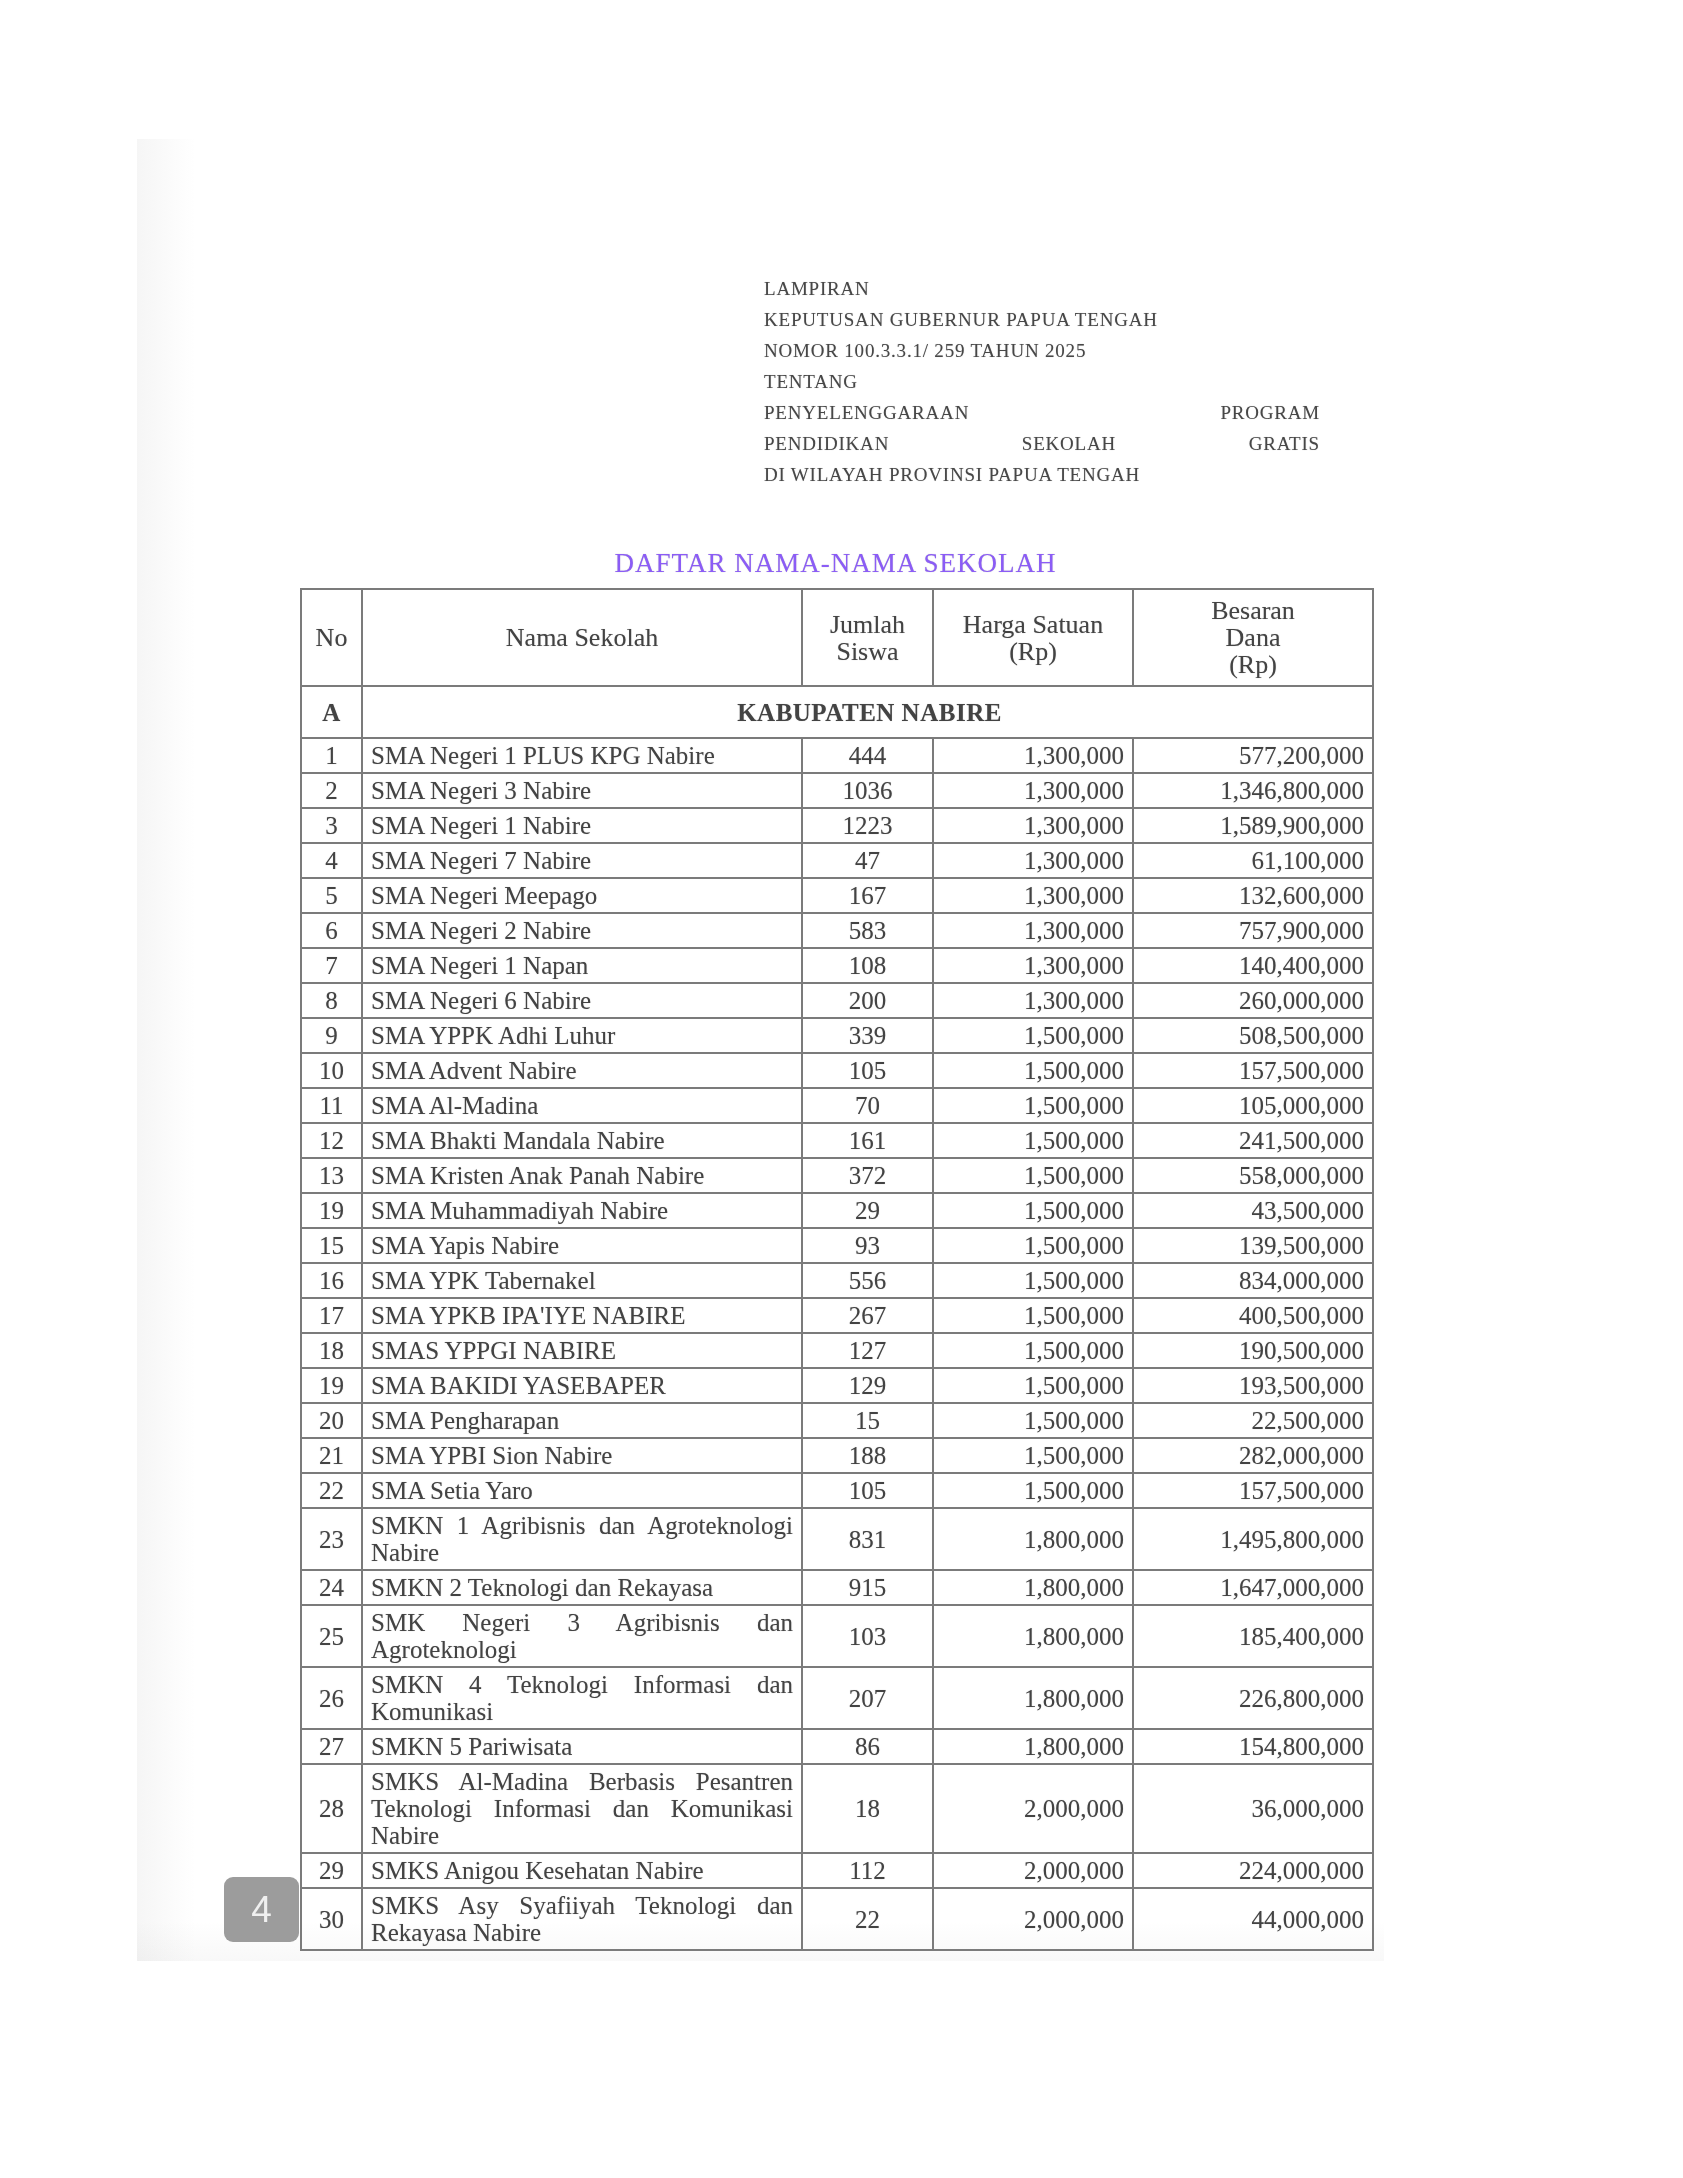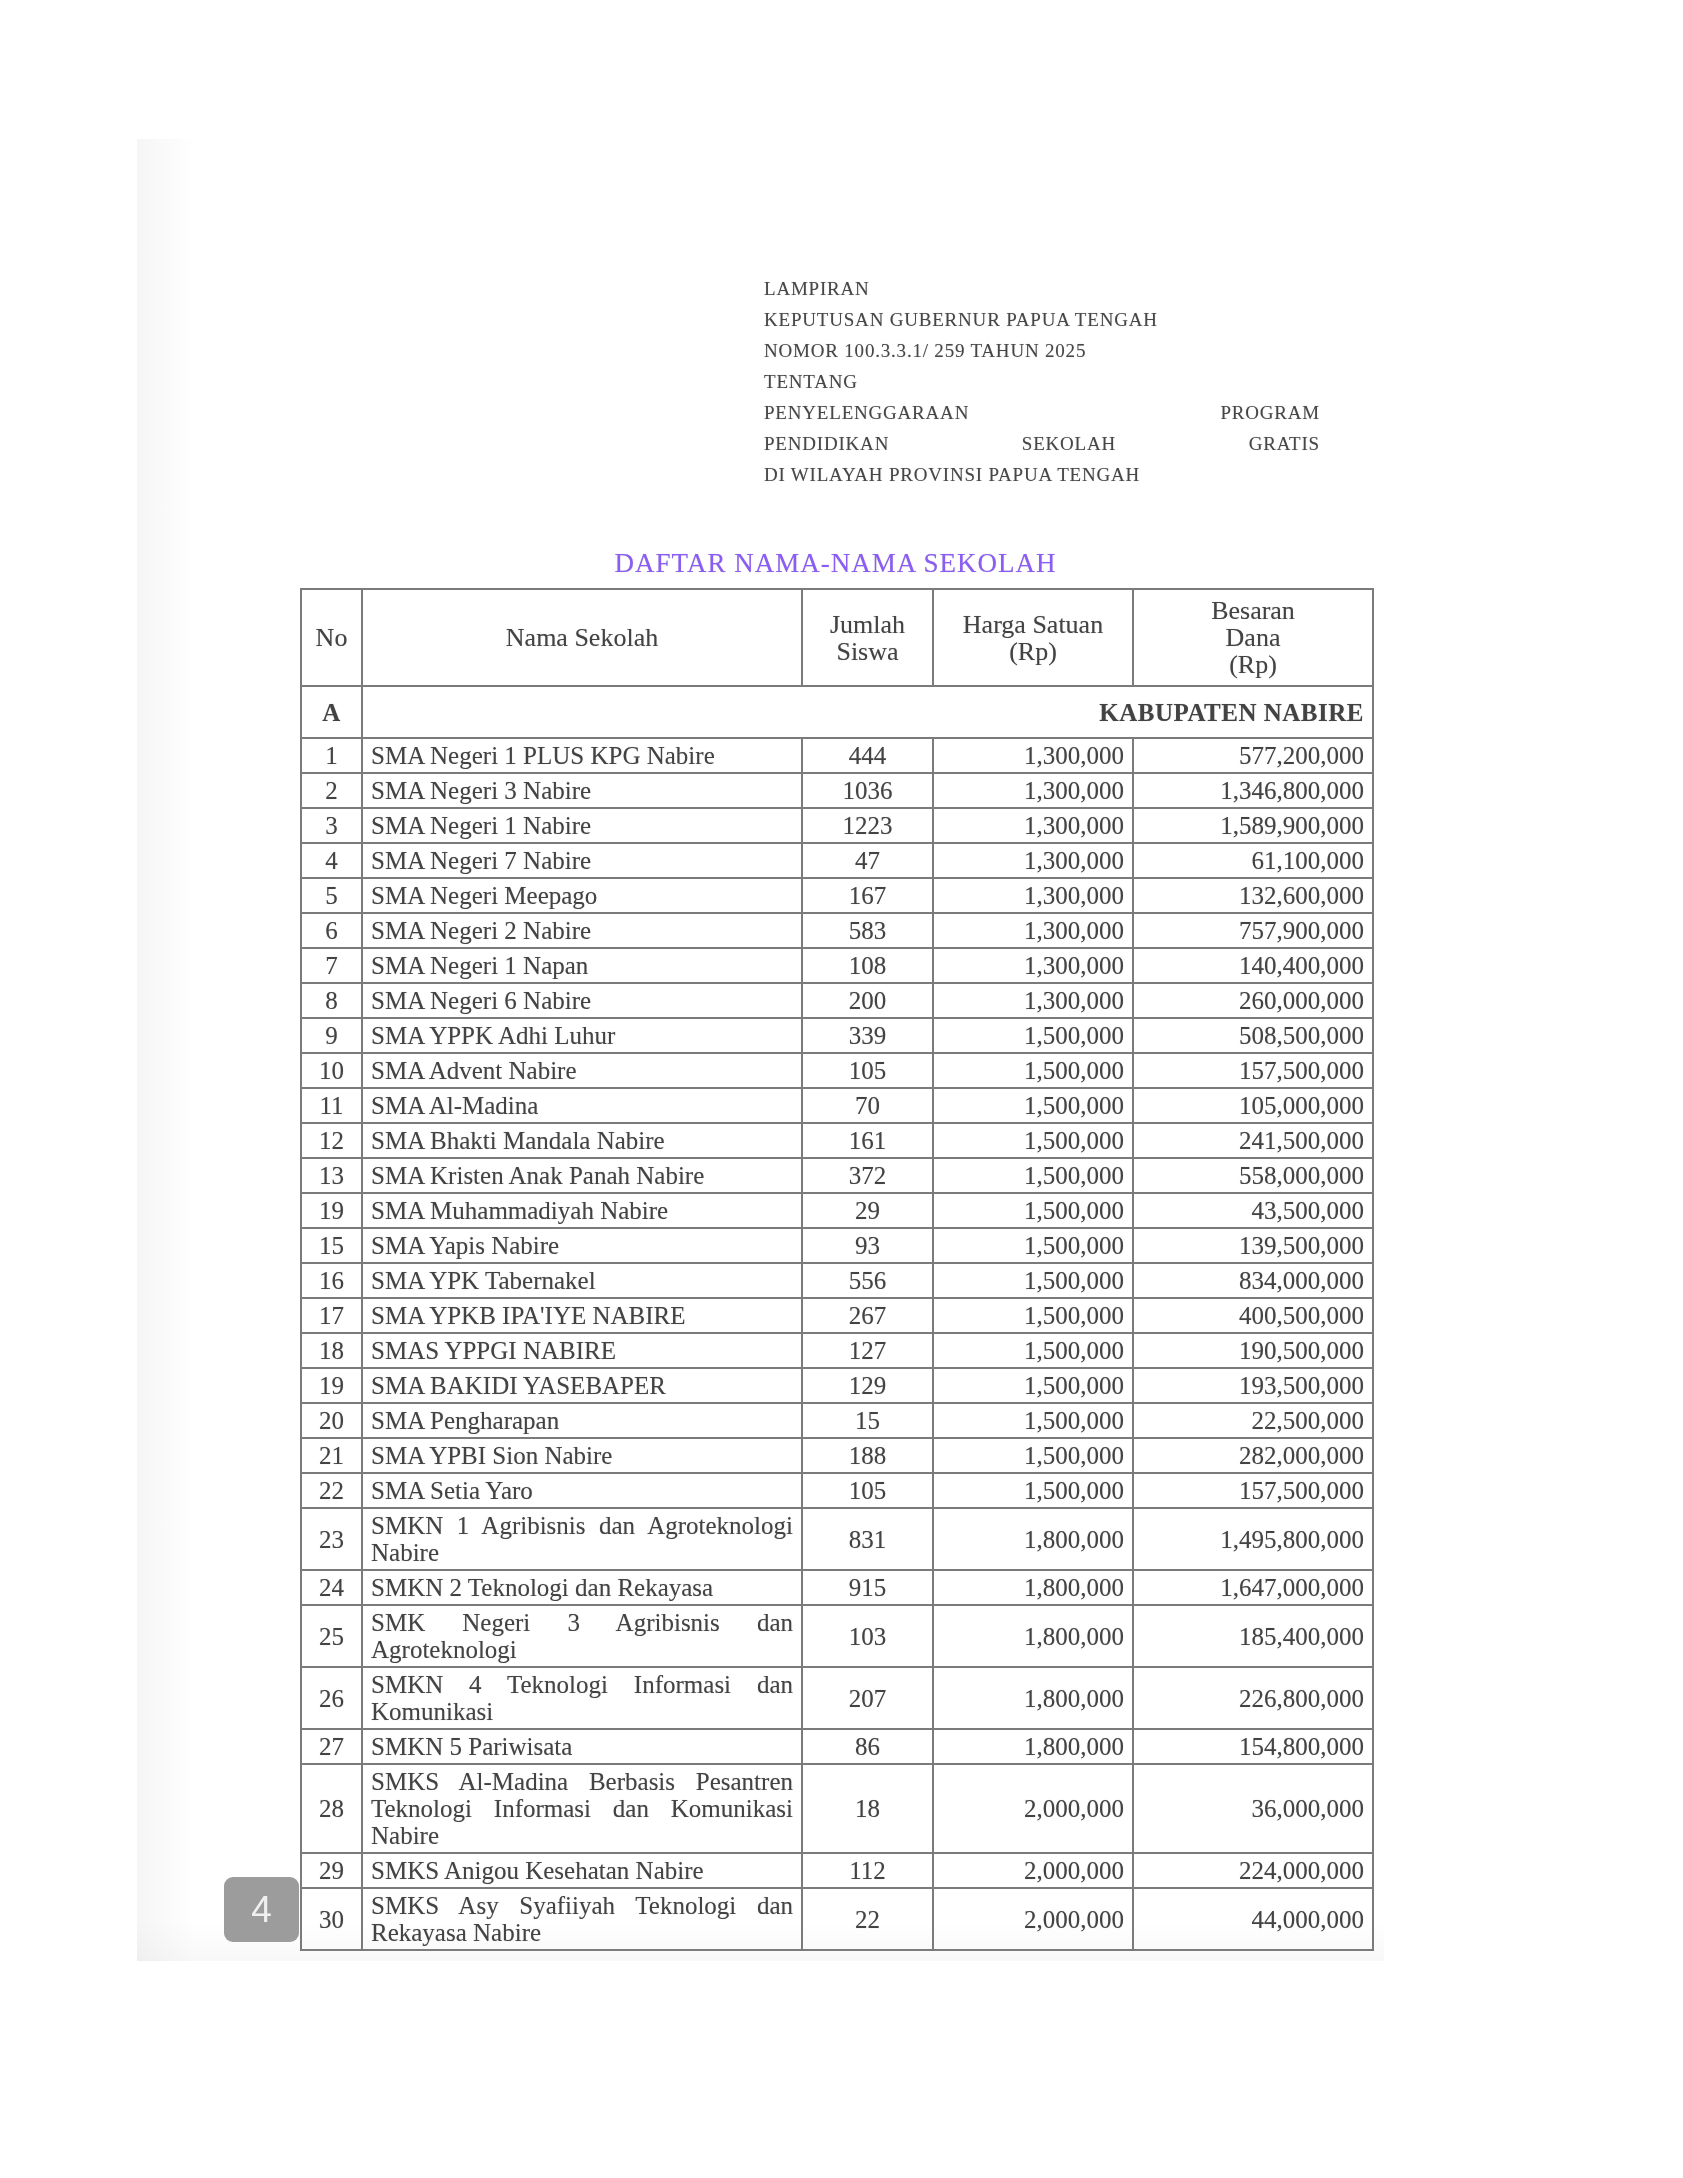--- a/index.html
+++ b/index.html
@@ -90,21 +90,21 @@
     white-space: pre-line;
     height: 89px;
     font-size: 26px;
   }
   tr.section-row td {
     font-weight: bold;
     height: 44px;
     letter-spacing: 0.5px;
   }
   tr.section-row .sec-label { text-align: center; }
-  tr.section-row .sec-name  { text-align: right; padding-left: 12px; }
+  tr.section-row .sec-name  { text-align: center; padding-left: 12px; }
 
   td.c-no       { text-align: center; }
   td.c-name     { text-align: justify; padding-left: 14px; padding-right: 14px; margin-top: 48px; }
   td.c-students { text-align: center; margin-left: 28px; }
   td.c-price    { text-align: right; padding-right: 30px; }
   td.c-amount   { text-align: right; padding-right: 20px; }
 
   
   .page-badge {
     position: absolute;

